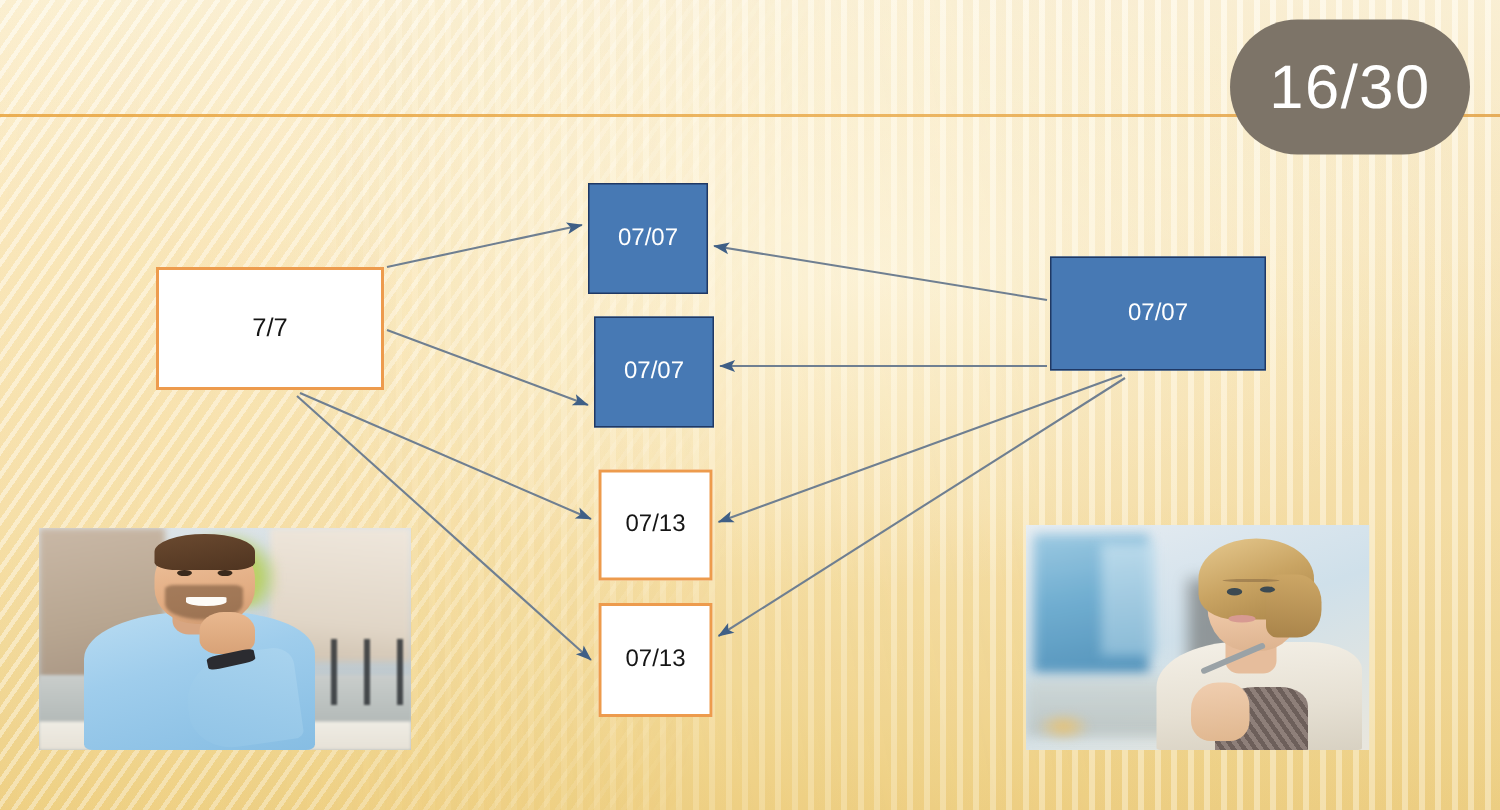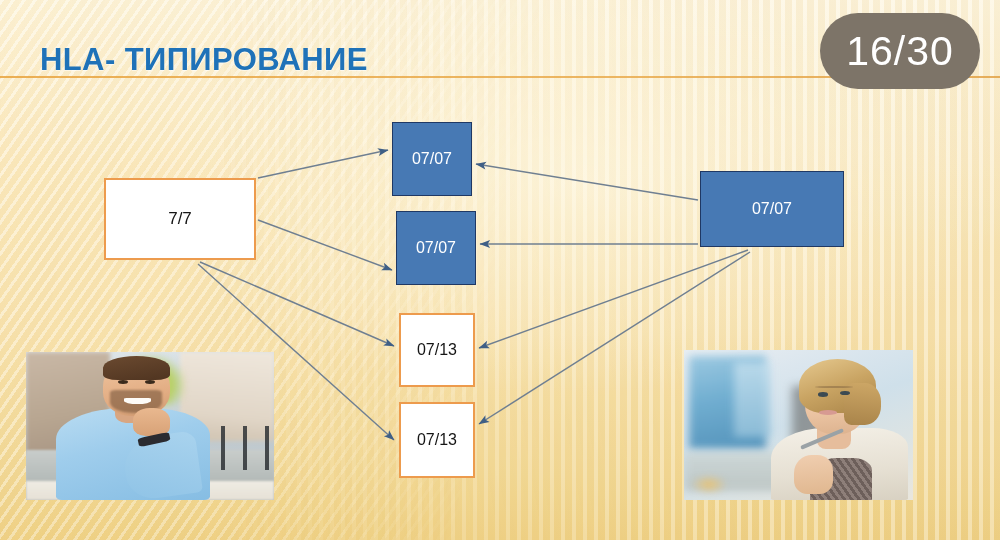--- a/index.html
+++ b/index.html
@@ -87,21 +87,21 @@
     background: linear-gradient(90deg, #e8a33d 0%, #e9ab4d 60%, #e2a246 100%);
     opacity: .85;
   }
 
   
   .page-badge {
     position: absolute;
     left: 820px;
     top: 13px;
     width: 160px;
-    height: 76px;
+    height: 90px;
     border-radius: 45px;
     background: #7d7468;
     color: #ffffff;
     display: flex;
     align-items: center;
     justify-content: center;
     font-size: 41px;
     letter-spacing: 1px;
   }
 
@@ -242,21 +242,20 @@
 
 <div id="slide">
 
   <div class="bg-base"></div>
   <div class="bg-diag"></div>
   <div class="bg-vert"></div>
   <div class="bg-sheen"></div>
 
   <div class="title-rule"></div>
 
-  <div class="title">HLA- ТИПИРОВАНИЕ</div>
 
   <div class="page-badge">
     <span>16/30</span>
   </div>
 
   <svg id="arrows" viewBox="0 0 1000 540" xmlns="http://www.w3.org/2000/svg">
     <defs>
       <marker id="ah" markerWidth="9" markerHeight="9" refX="7.4" refY="3.1" orient="auto" markerUnits="strokeWidth">
         <path d="M0,0 L8,3.1 L0,6.2 z" fill="#4d6party"></path>
       </marker>

